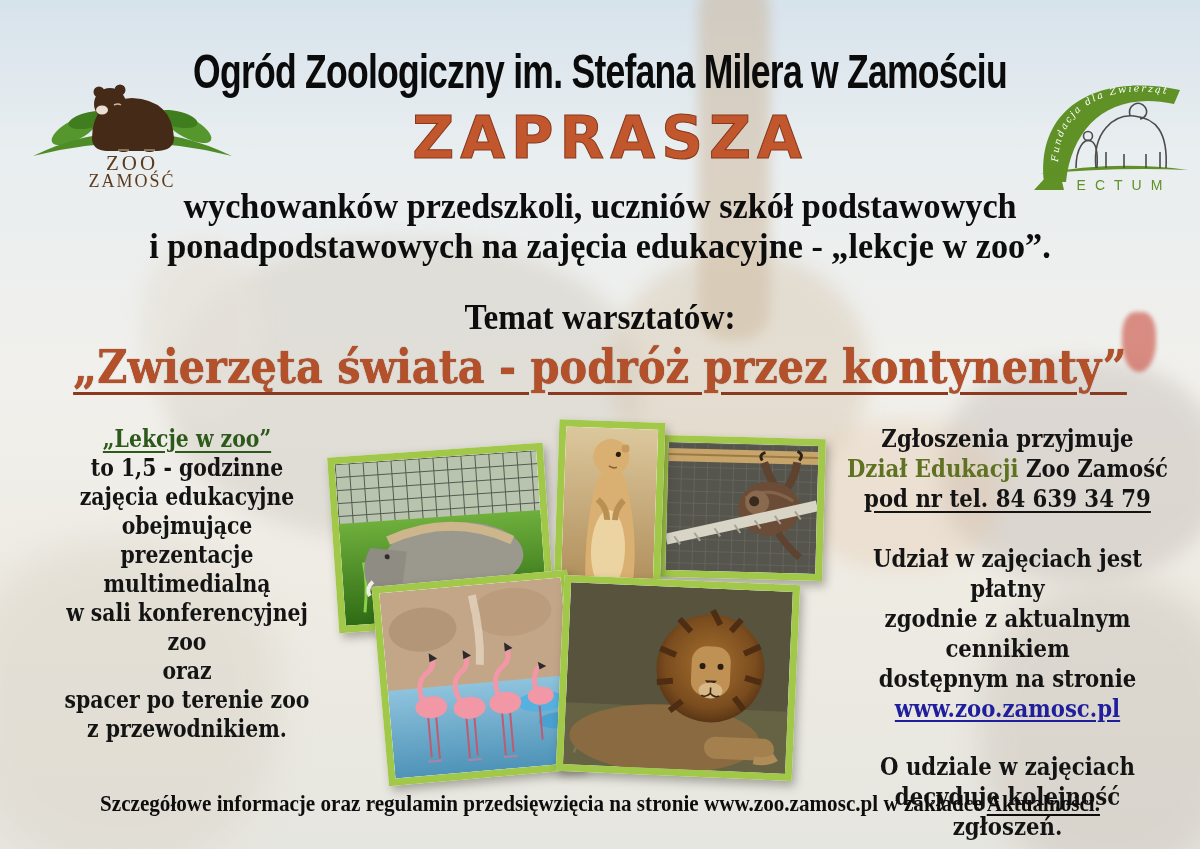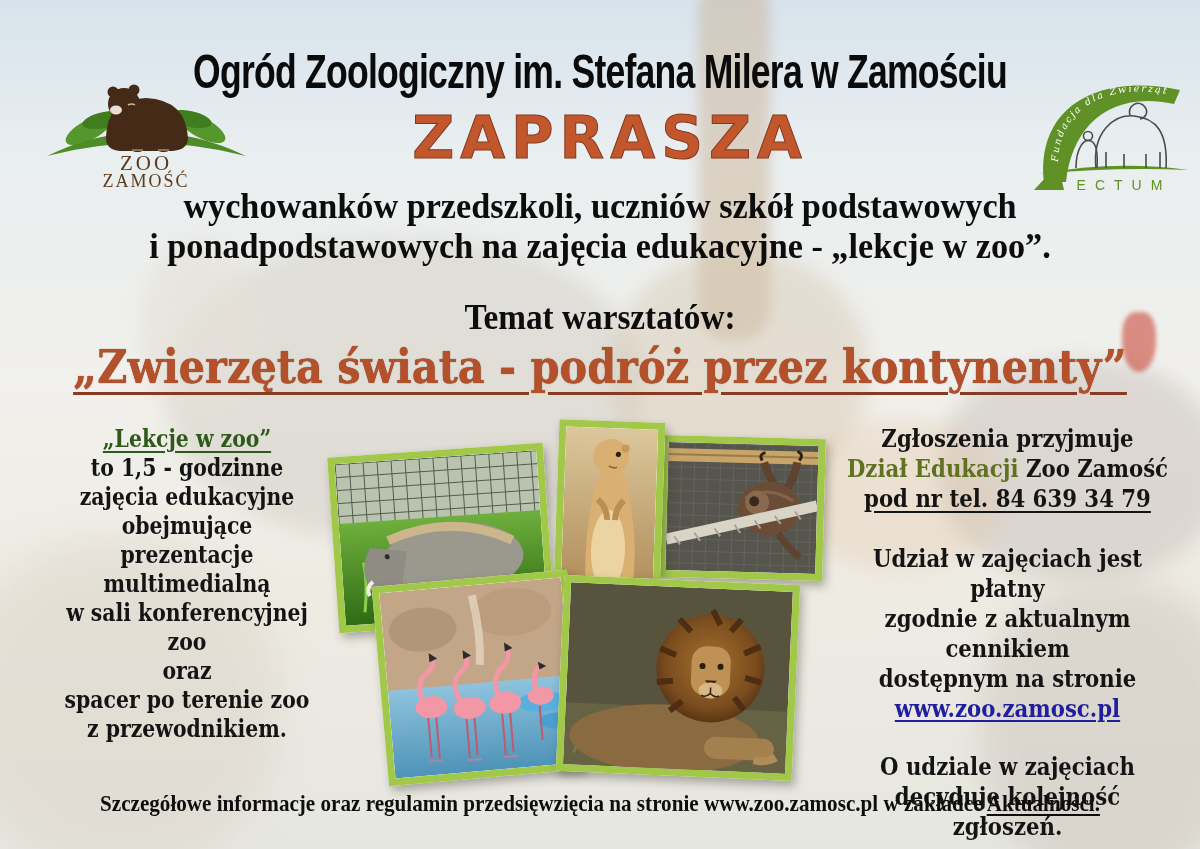--- a/index.html
+++ b/index.html
@@ -50,21 +50,21 @@
   .footer .link{text-decoration:underline;text-underline-offset:3px;cursor:pointer;}
 
   .photo{position:absolute;background:#fff;border:7px solid #a1c848;box-shadow:3px 5px 10px rgba(40,40,30,.35);}
   .photo svg{display:block;}
   .ph-warthog{left:333px;top:450px;transform:rotate(-4deg);z-index:2;}
   .ph-prairiedog{left:556px;top:421px;transform:rotate(2deg);z-index:3;}
   .ph-sloth{left:660px;top:437px;transform:rotate(1.5deg);z-index:2;}
   .ph-flamingo{left:380px;top:578px;transform:rotate(-5deg);z-index:4;}
   .ph-lion{left:560px;top:580px;transform:rotate(2.5deg);z-index:4;}
 
-  .logo-zoo{position:absolute;left:44px;top:58px;width:205px;height:132px;}
+  .logo-zoo{position:absolute;left:30px;top:58px;width:205px;height:132px;}
   .logo-tectum{position:absolute;left:1028px;top:70px;width:168px;height:126px;}
 </style>
 </head>
 <body>
 
 <div class="poster">
 
   <div class="blob bg-elephant"></div>
   <div class="blob bg-monkey"></div>
   <div class="blob bg-giraffe-neck"></div>

